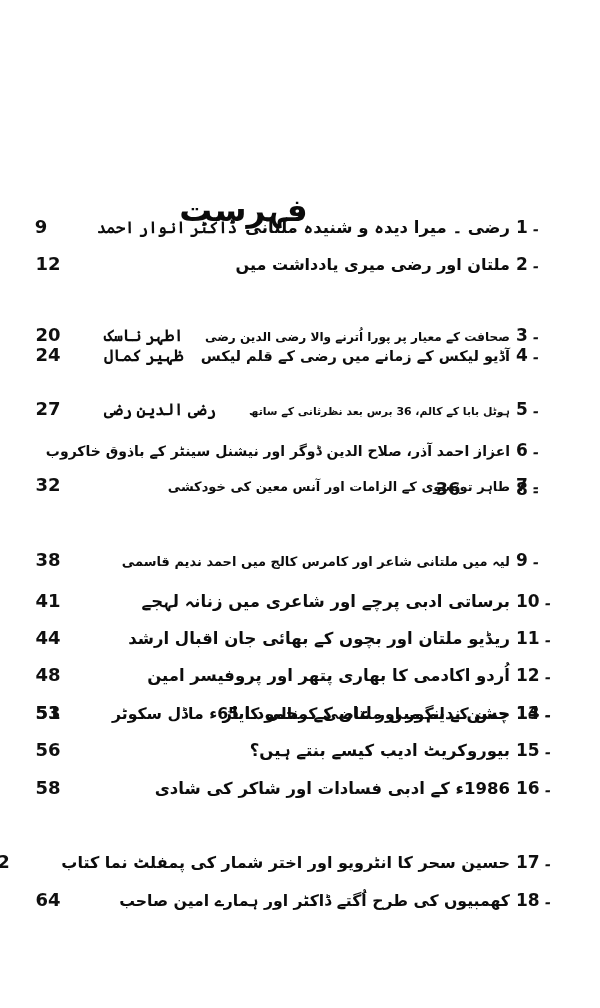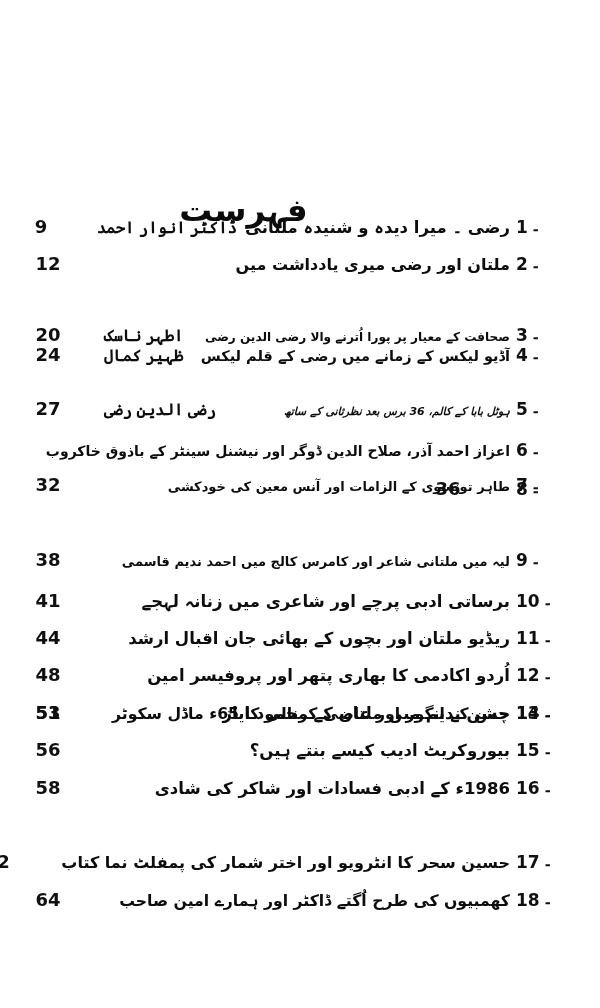--- a/index.html
+++ b/index.html
@@ -163,21 +163,21 @@
         <div class="row-page">20</div>
       </div>
       <div class="toc-row">
         <div class="row-index"><span class="num">4</span><span class="dash">۔</span></div>
         <div class="row-title" style="font-size: 14.5px; margin-top: 20px;">آڈیو لیکس کے زمانے میں رضی کے قلم لیکس</div>
         <div class="row-author">ظہیر کمال</div>
         <div class="row-page">24</div>
       </div>
       <div class="toc-row">
         <div class="row-index"><span class="num">5</span><span class="dash">۔</span></div>
-        <div class="row-title tight" style="font-size: 10.9px; font-style: italic;">ہوٹل بابا کے کالم، 36 برس بعد نظرثانی کے ساتھ</div>
+        <div class="row-title tight" style="font-size: 10.9px;">ہوٹل بابا کے کالم، 36 برس بعد نظرثانی کے ساتھ</div>
         <div class="row-author">رضی الدین رضی</div>
         <div class="row-page">27</div>
       </div>
       <div class="toc-row">
         <div class="row-index"><span class="num">6</span><span class="dash">۔</span></div>
         <div class="row-title tight" style="font-size: 14px;">اعزاز احمد آذر، صلاح الدین ڈوگر اور نیشنل سینٹر کے باذوق خاکروب</div>
         <div class="row-author"></div>
         <div class="row-page">29</div>
       </div>
       <div class="toc-row">

